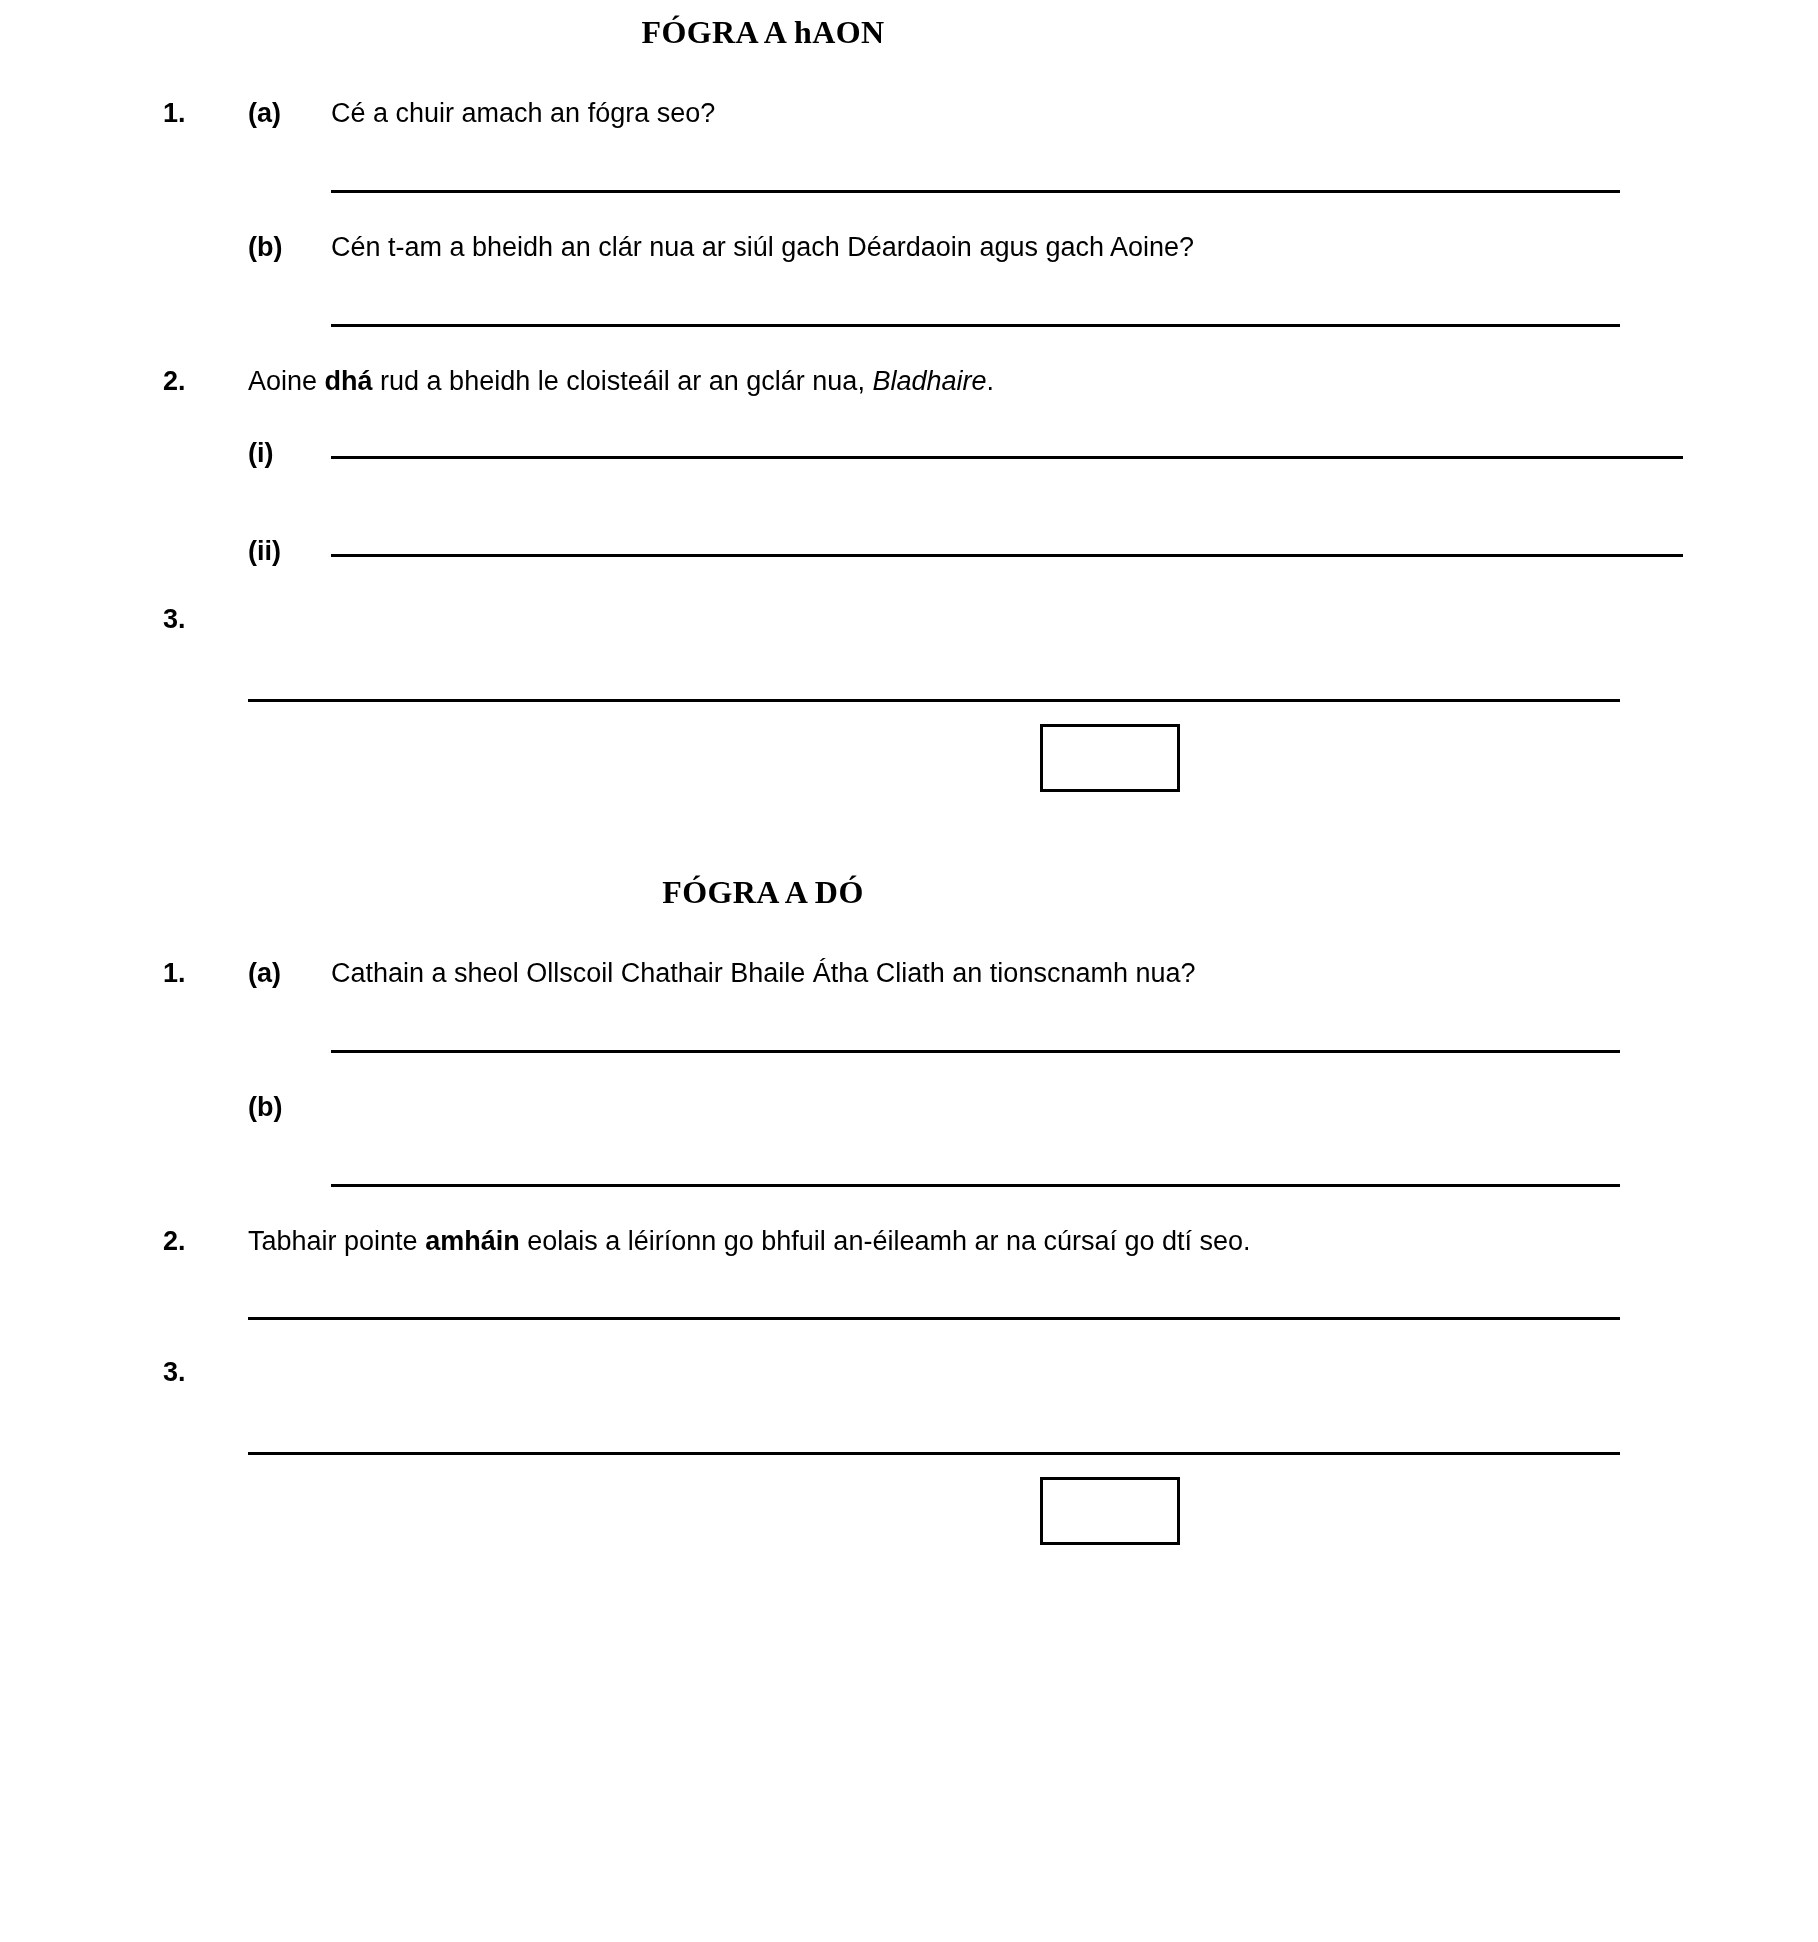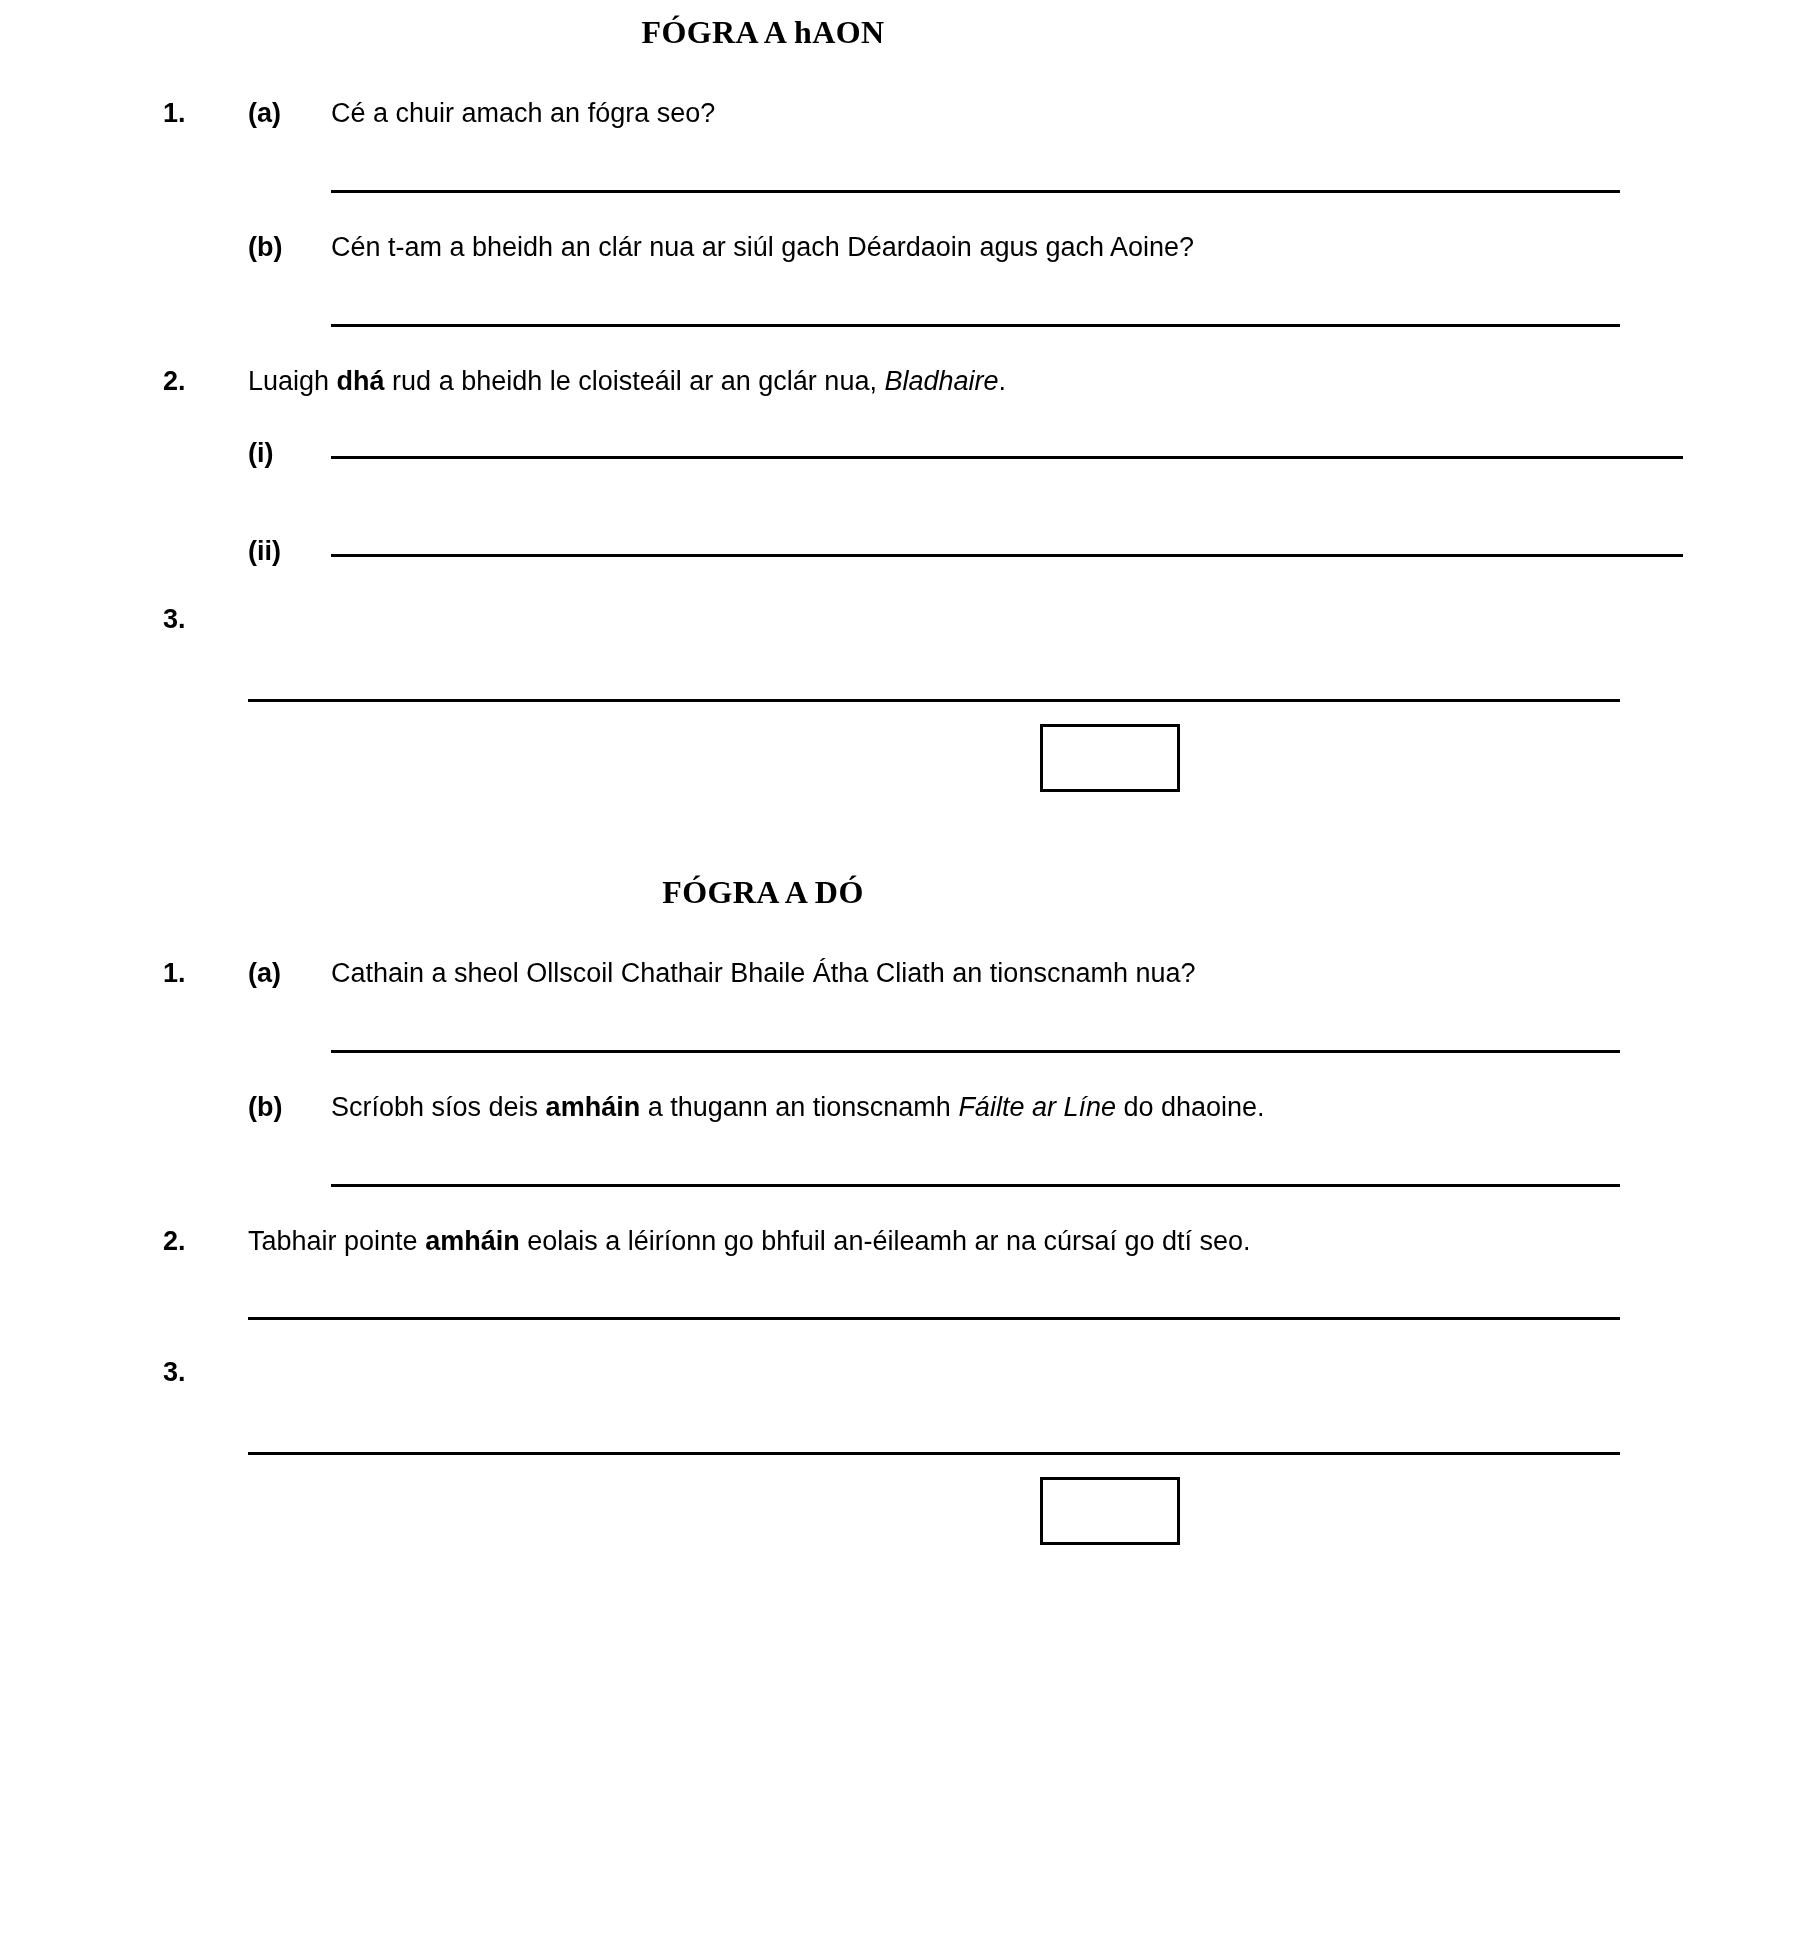--- a/index.html
+++ b/index.html
@@ -134,21 +134,21 @@
     <span class="qlet">(b)</span>
     <span class="qtext"><span>Cén t-am a bheidh an clár nua ar siúl gach Déardaoin agus gach Aoine?</span></span>
   </div>
 
   <div class="sp" style="height:59px"></div>
   <div class="rule rule-indent"></div>
 
   <div class="sp" style="height:38px"></div>
   <div class="qrow">
     <span class="qnum">2.</span>
-    <span class="qtext" style="margin-left:0"><span>Luaigh </span><b>dhá</b><span> rud a bheidh le cloisteáil ar an gclár nua, </span><i>Bladhaire</i><span>.</span></span>
+    <span class="qtext" style="margin-left:0"><span>Aoine </span><b>dhá</b><span> rud a bheidh le cloisteáil ar an gclár nua, </span><i>Bladhaire</i><span>.</span></span>
   </div>
 
   <div class="sp" style="height:40px"></div>
   <div class="subrow">
     <span class="sublabel">(i)</span>
     <span class="subrule"></span>
   </div>
 
   <div class="sp" style="height:67px"></div>
   <div class="subrow">
@@ -181,21 +181,20 @@
     <span class="qtext"><span>Cathain a sheol Ollscoil Chathair Bhaile Átha Cliath an tionscnamh nua?</span></span>
   </div>
 
   <div class="sp" style="height:59px"></div>
   <div class="rule rule-indent"></div>
 
   <div class="sp" style="height:38px"></div>
   <div class="qrow">
     <span class="qnum"></span>
     <span class="qlet">(b)</span>
-    <span class="qtext"><span>Scríobh síos deis </span><b>amháin</b><span> a thugann an tionscnamh </span><i>Fáilte ar Líne</i><span> do dhaoine.</span></span>
   </div>
 
   <div class="sp" style="height:59px"></div>
   <div class="rule rule-indent"></div>
 
   <div class="sp" style="height:38px"></div>
   <div class="qrow">
     <span class="qnum">2.</span>
     <span class="qtext"><span>Tabhair pointe </span><b>amháin</b><span> eolais a léiríonn go bhfuil an-éileamh ar na cúrsaí go dtí seo.</span></span>
   </div>

